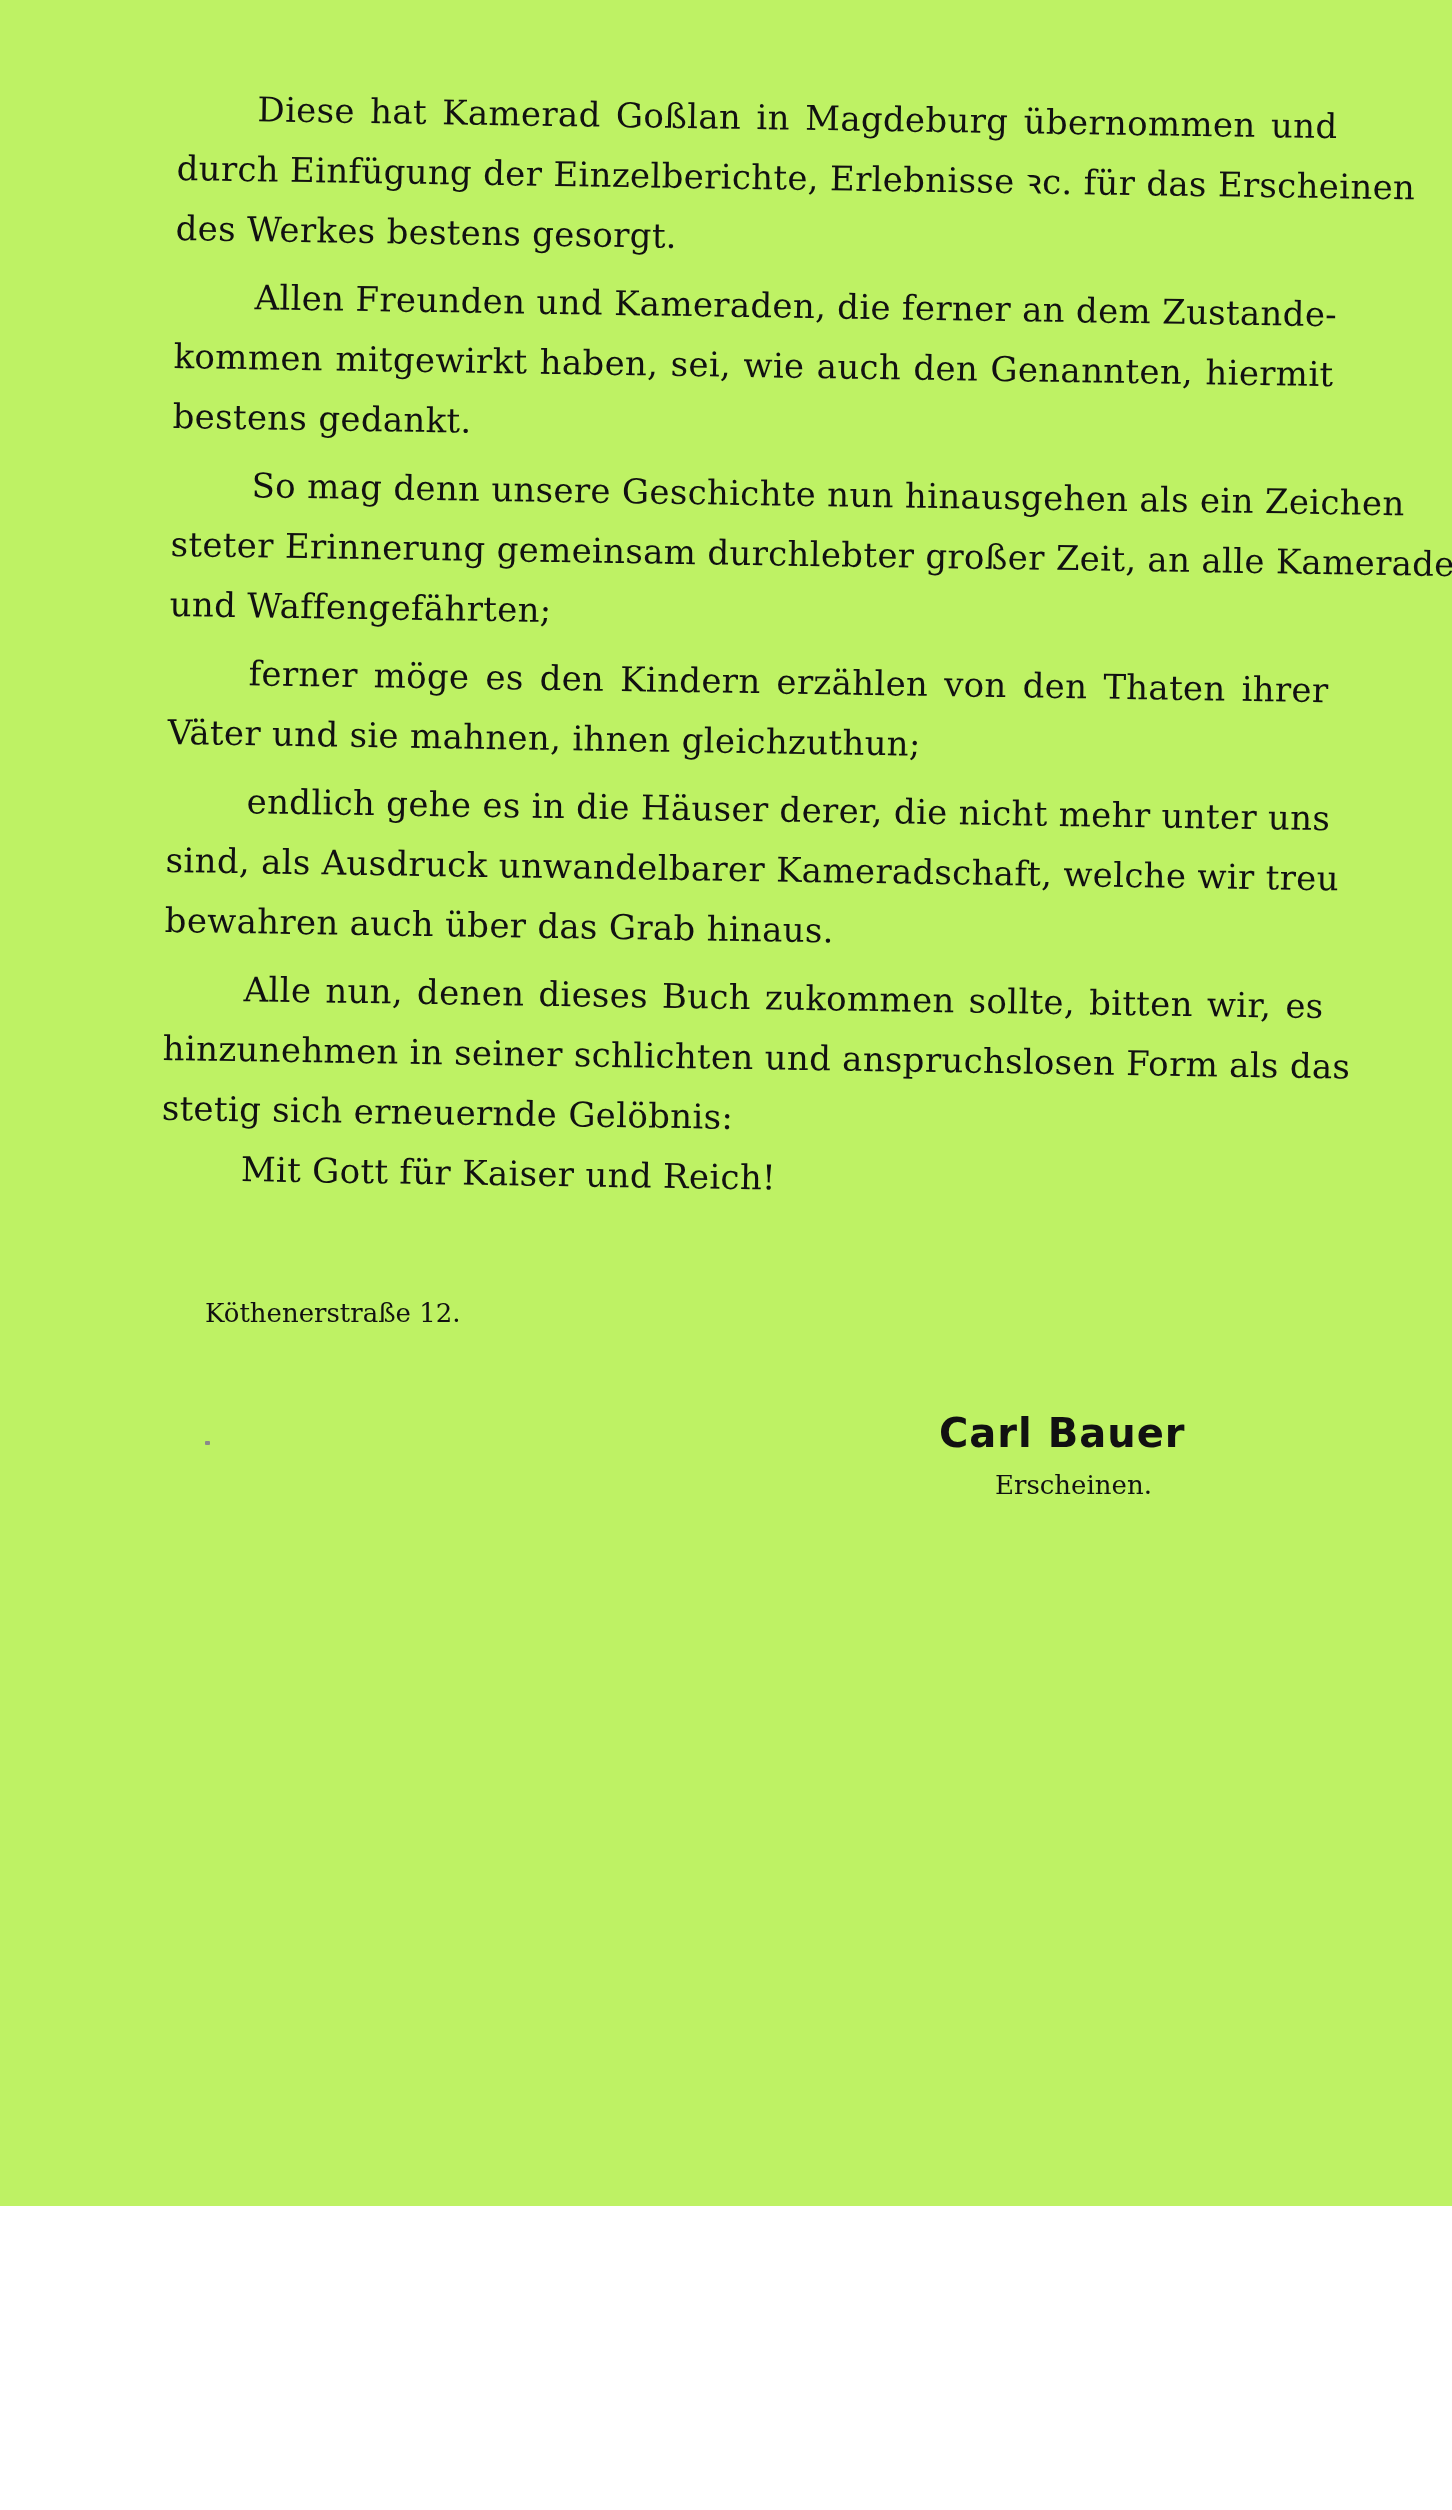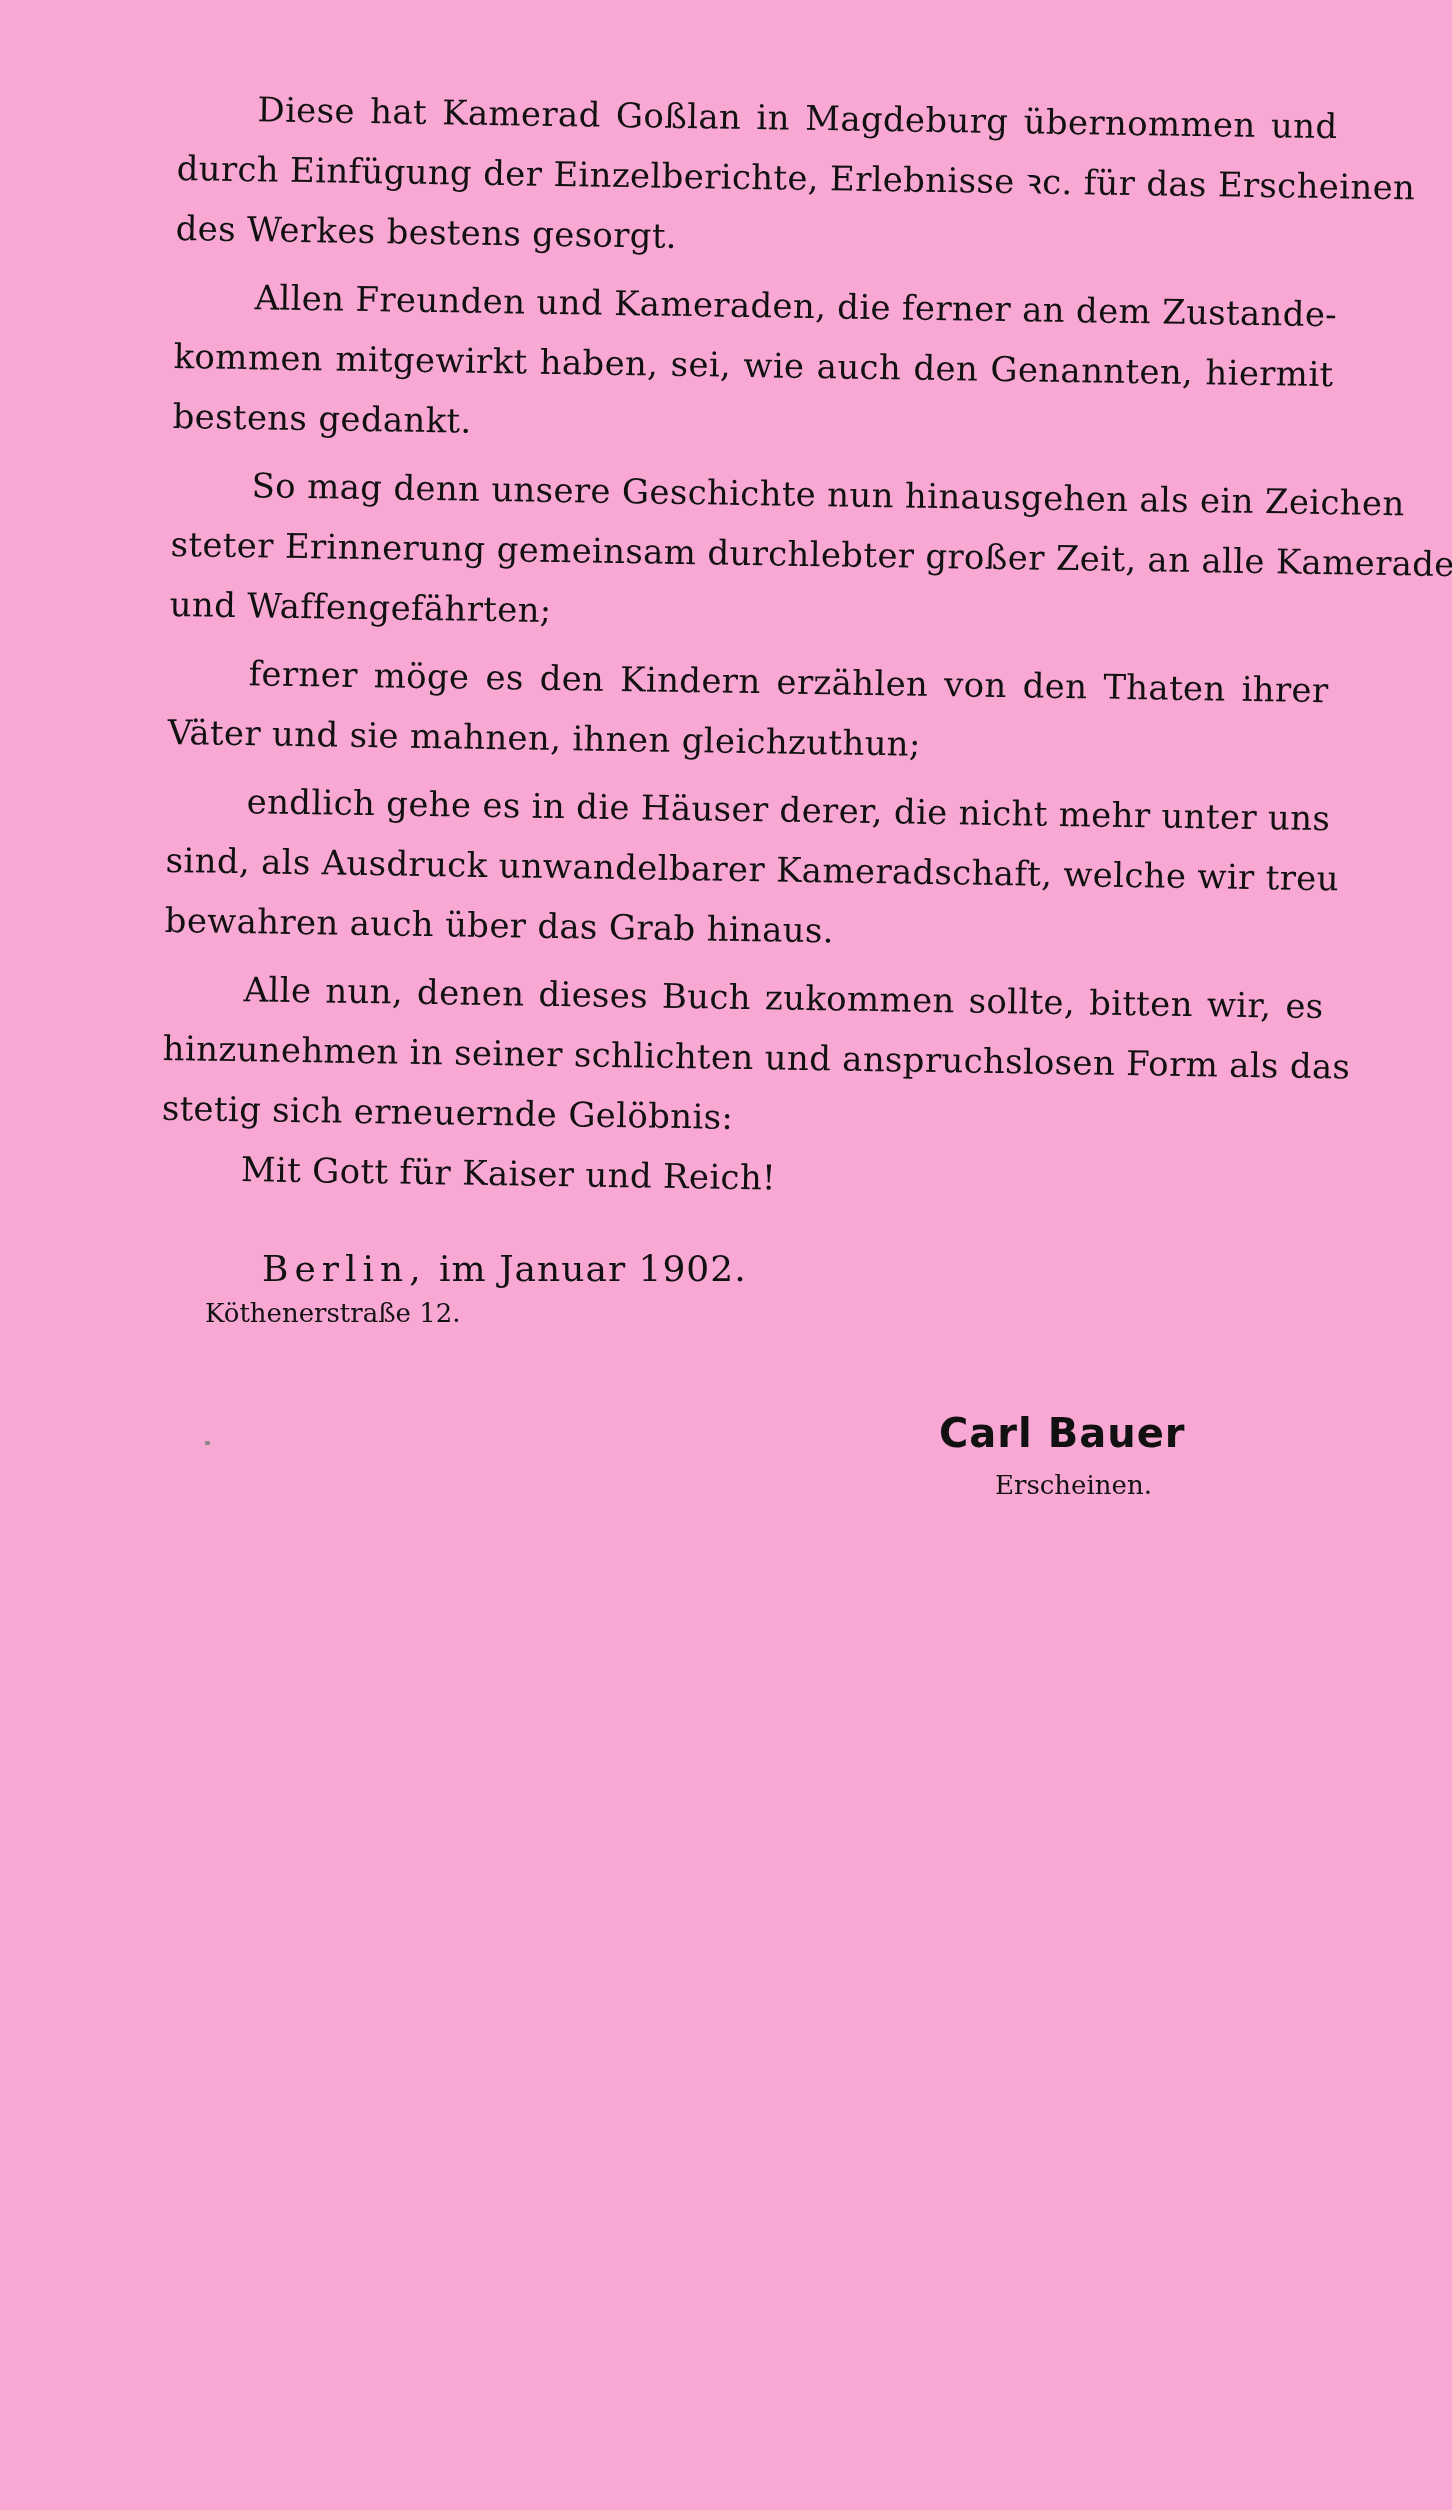--- a/index.html
+++ b/index.html
@@ -13,22 +13,22 @@
       position: relative;
       overflow: hidden;
       color: #111111;
       font-family: "DejaVu Serif", "Liberation Serif", serif;
     }
     .page {
       position: absolute;
       left: 0;
       top: 0;
       width: 1452px;
-      height: 2510px;
-      background: #f9a8d4;
+      height: 2206px;
+      background: #bef264;
     }
     .text-block {
       position: absolute;
       left: 178px;
       top: 78px;
       width: 1160px;
       font-size: 34px;
       line-height: 60px;
       letter-spacing: 0.3px;
       transform: rotate(0.9deg);
@@ -131,24 +131,20 @@
     <span class="line last">bewahren auch über das Grab hinaus.</span>
     <div class="para-gap"></div>
 
     <span class="line indent">Alle nun, denen dieses Buch zukommen sollte, bitten wir, es</span>
     <span class="line">hinzunehmen in seiner schlichten und anspruchslosen Form als das</span>
     <span class="line last">stetig sich erneuernde Gelöbnis:</span>
 
     <span class="line motto">Mit Gott für Kaiser und Reich!</span>
   </div>
 
-  <div class="place-date">
-    <span class="spaced">Berlin,</span>
-    <span>im Januar 1902.</span>
-  </div>
 
   <div class="address">Köthenerstraße 12.</div>
 
   <div class="speck"></div>
 
   <div class="signature-name">Carl Bauer</div>
   <div class="signature-title">Erscheinen.</div>
 
 </div>
 

